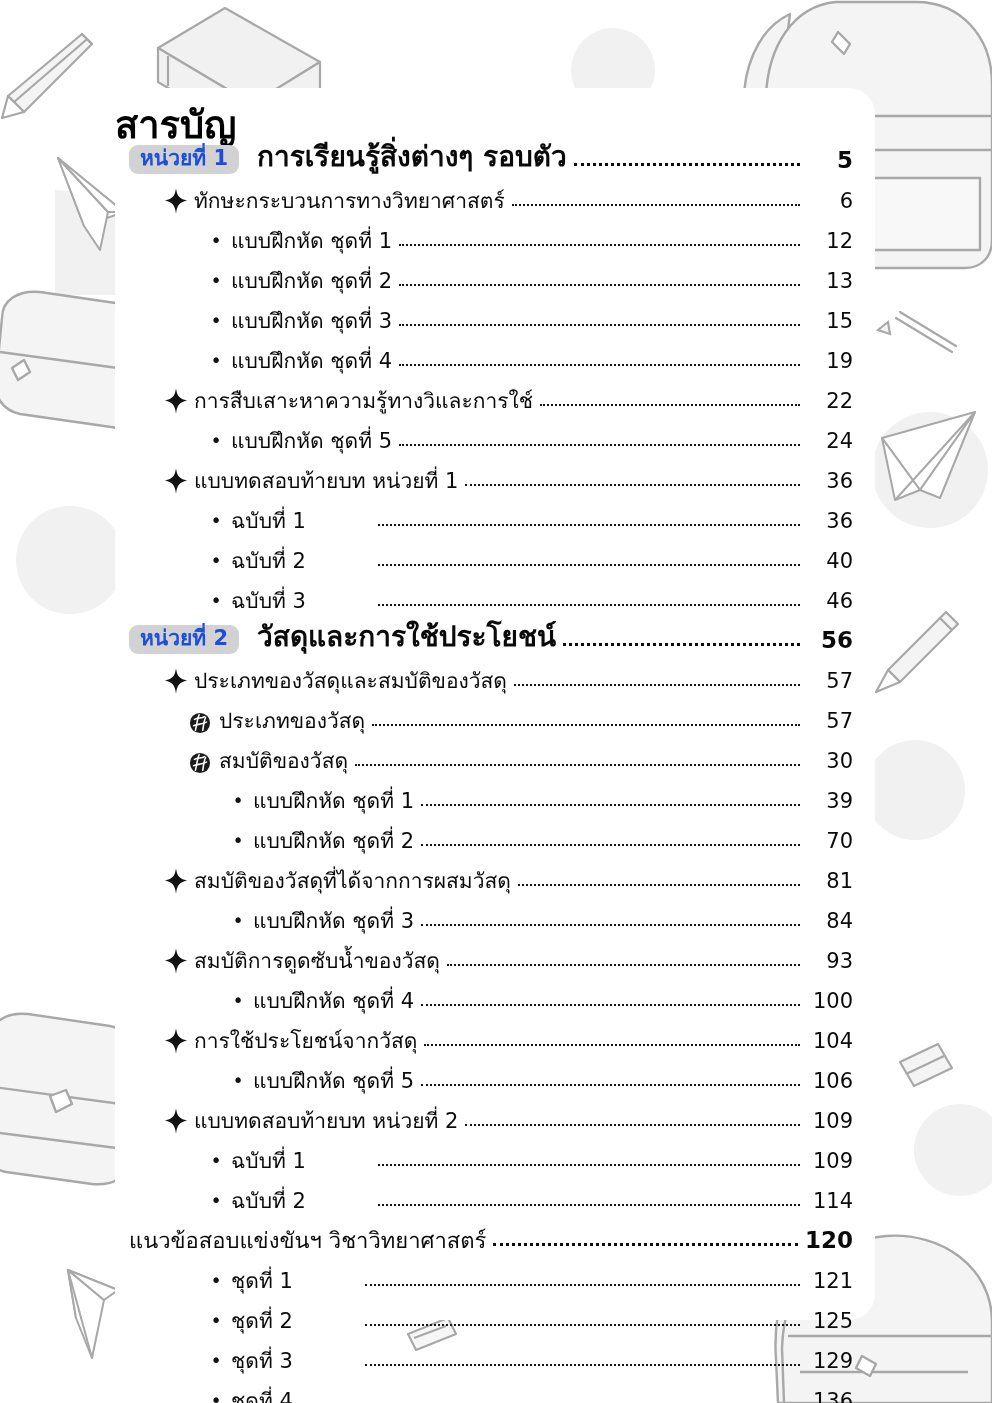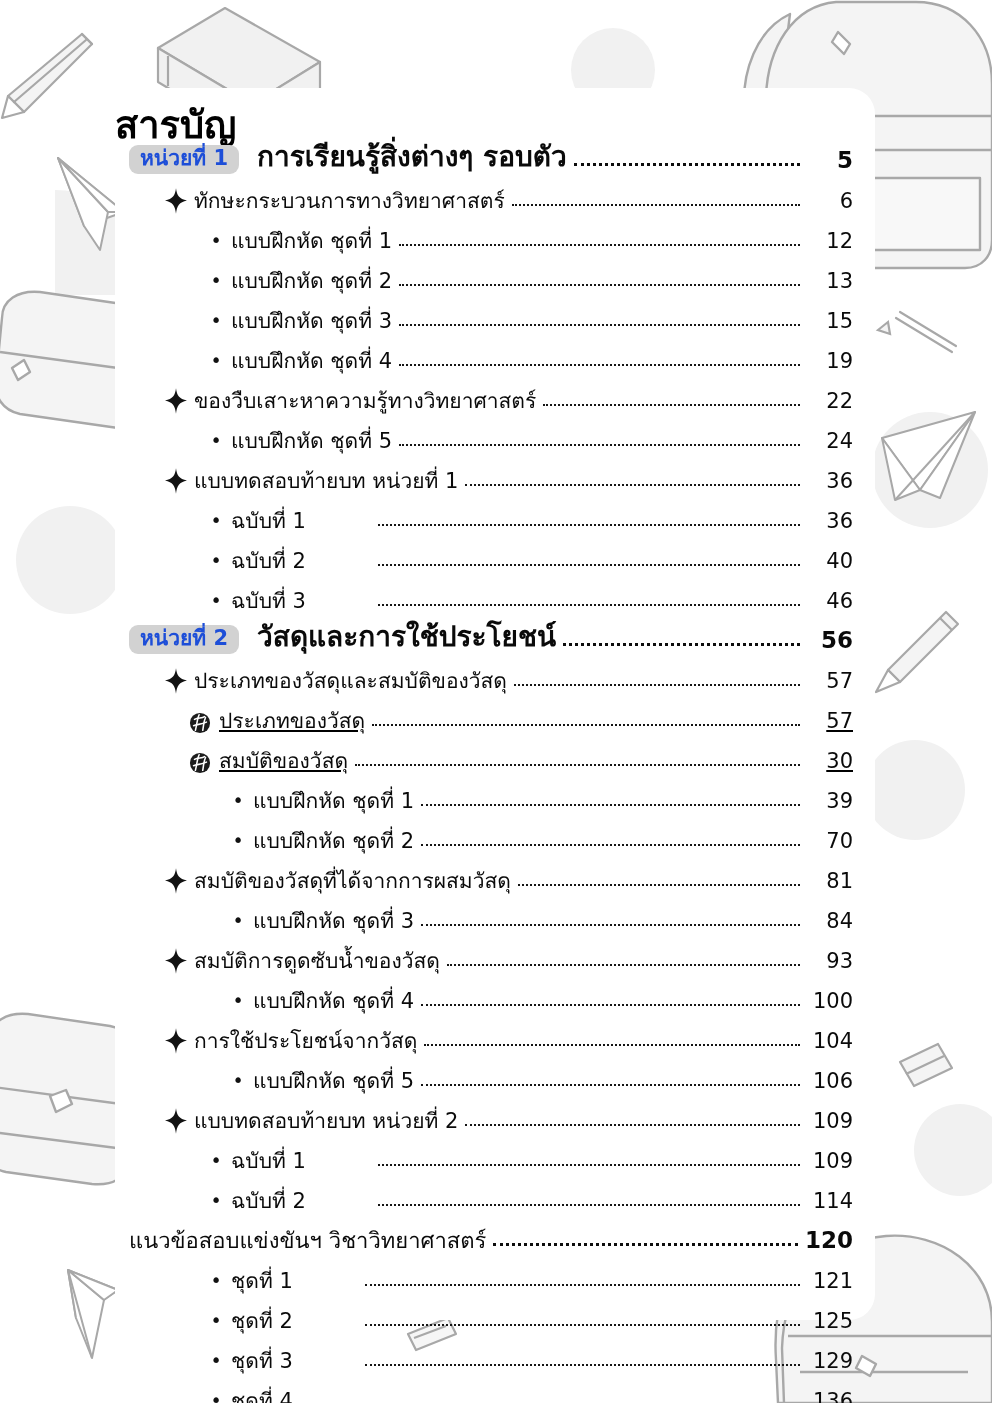--- a/index.html
+++ b/index.html
@@ -139,21 +139,21 @@
     font-variant-numeric: lining-nums;
   }
 
   
   .lvl-unit  { padding-left: 2px; }
   .lvl-unit .label { font-weight: 700; font-size: 28px; }
   .lvl-unit .pageno { font-weight: 700; font-size: 23px; }
   .lvl-unit .leader::after { border-bottom: 3.5px dotted #0d0d0d; }
 
   .lvl-star  { padding-left: 38px; }
-  .lvl-ball  { padding-left: 62px; text-decoration: underline; }
+  .lvl-ball  { padding-left: 62px; }
   .lvl-bullet{ padding-left: 80px; }
   .lvl-bullet2 { padding-left: 102px; }
   .lvl-exam  { padding-left: 2px; }
   .lvl-exam .label { font-weight: 400; font-size: 22px; }
   .lvl-exam .pageno { font-weight: 700; font-size: 23px; margin-top: 41px; }
   .lvl-exam .leader::after { border-bottom: 3.5px dotted #0d0d0d; }
 
   
   .gap .leader { margin-left: 72px; }
 </style>
@@ -301,21 +301,21 @@
         <span class="label">แบบฝึกหัด  ชุดที่ 4</span>
         <span class="leader"></span>
         <span class="pageno">19</span>
       </div>
       <div class="row lvl-star">
         <span class="sparkle">
           <svg viewBox="0 0 24 28" width="22" height="26">
             <path d="M12 0 C13 8 15.5 11.5 24 13.5 C15.5 15.5 13 19 12 28 C11 19 8.5 15.5 0 13.5 C8.5 11.5 11 8 12 0 Z" fill="#121212"></path>
           </svg>
         </span>
-        <span class="label">ของวืบเสาะหาความรู้ทางวิทยาศาสตร์</span>
+        <span class="label">การสืบเสาะหาความรู้ทางวิและการใช์</span>
         <span class="leader"></span>
         <span class="pageno">22</span>
       </div>
       <div class="row lvl-bullet">
         <span class="dot">•</span>
         <span class="label">แบบฝึกหัด  ชุดที่ 5</span>
         <span class="leader"></span>
         <span class="pageno">24</span>
       </div>
       <div class="row lvl-star">

